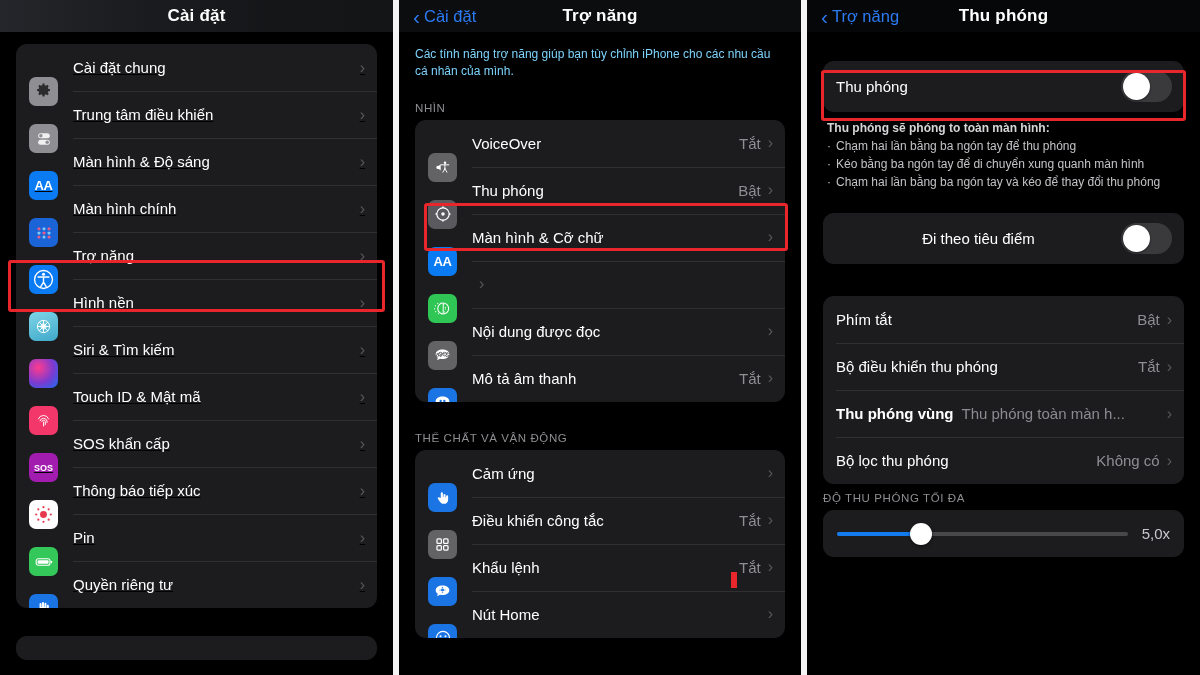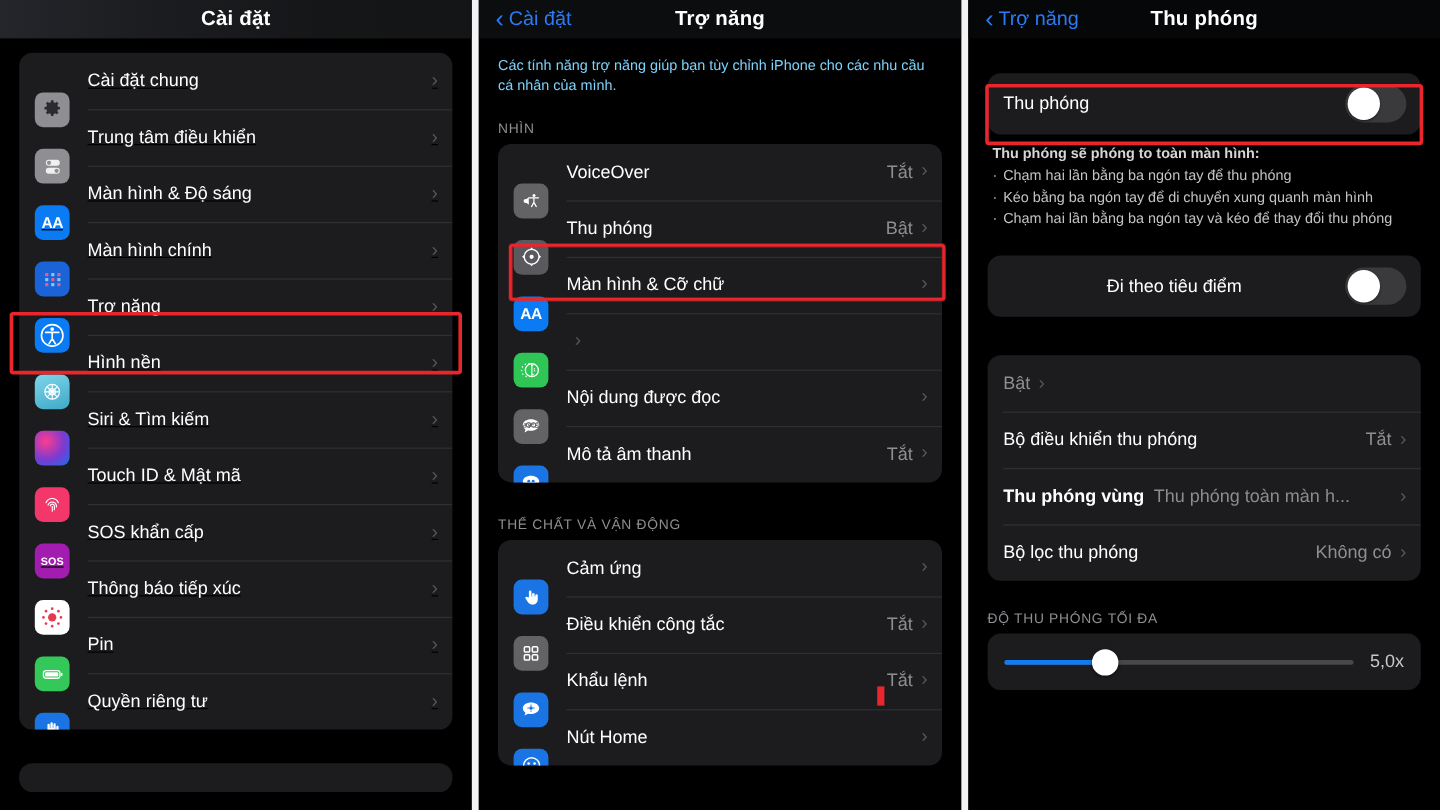--- a/index.html
+++ b/index.html
@@ -489,20 +489,21 @@
           <span class="label">Đi theo tiêu điểm</span>
           <span class="toggle">
               <span class="knob"></span>
             </span>
         </div>
       </div>
 
       <div class="group" style="margin-top:32px;">
 
         <div class="row noicon">
+          <span class="label">Phím tắt</span>
           <span class="value">Bật</span>
           <span class="chev">›</span>
         </div>
 
         <div class="row noicon">
           <span class="label">Bộ điều khiển thu phóng</span>
           <span class="value">Tắt</span>
           <span class="chev">›</span>
         </div>
 
@@ -514,21 +515,21 @@
 
         <div class="row noicon">
           <span class="label">Bộ lọc thu phóng</span>
           <span class="value">Không có</span>
           <span class="chev">›</span>
         </div>
 
       </div>
     </div>
 
-    <div class="section-hdr" style="padding-top:26px;">ĐỘ THU PHÓNG TỐI ĐA</div>
+    <div class="section-hdr" style="padding-top:8px;">ĐỘ THU PHÓNG TỐI ĐA</div>
 
     <div class="body">
       <div class="slider-group">
         <span class="track">
           <span class="fill" style="width: 29%;"></span>
           <span class="knob" style="left: 29%;"></span>
         </span>
         <span class="slider-val">5,0x</span>
       </div>
     </div>

